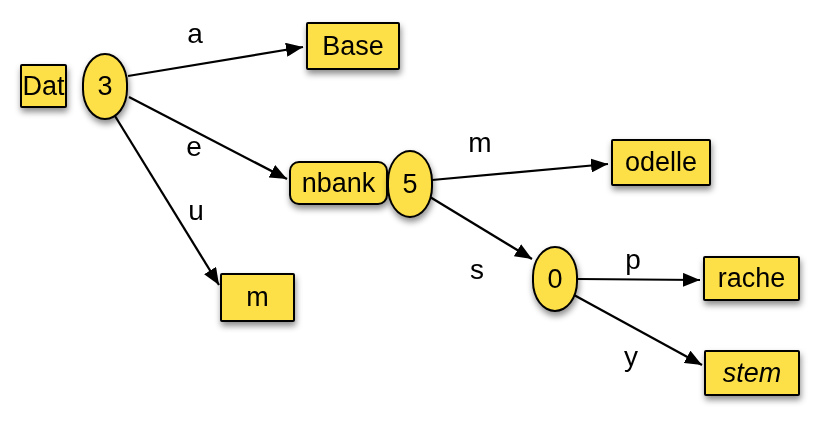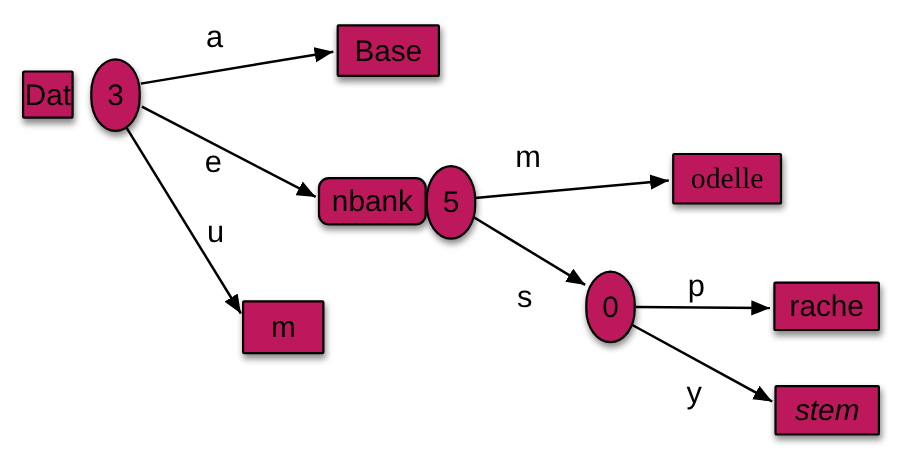--- a/index.html
+++ b/index.html
@@ -10,21 +10,21 @@
     background: #ffffff;
     font-family: "Liberation Sans", sans-serif;
     overflow: hidden;
   }
   .edges-svg { position: absolute; left: 0; top: 0; }
   .node {
     position: absolute;
     display: flex;
     align-items: center;
     justify-content: center;
-    background: #be185d;
+    background: #fde047;
     border: 2.5px solid #000000;
     box-sizing: border-box;
     color: #000000;
     font-size: 27px;
     line-height: 1;
     box-shadow: 1px 4px 6px rgba(0,0,0,0.45);
   }
   .rect { border-radius: 2px; z-index: 1; }
   .oval { border-radius: 50% / 46%; z-index: 2; }
   .edge-label {
@@ -59,21 +59,21 @@
   <div class="node rect" style="left:20px; top:64px; width:47px; height:44px;">Dat</div>
   <div class="node oval" style="left:82px; top:53px; width:46px; height:67px;">3</div>
 
   <div class="node rect" style="left:306px; top:22px; width:94px; height:48px;">Base</div>
 
   <div class="node rect" style="left:289px; top:161px; width:99px; height:44px;border-radius:10px;">nbank</div>
   <div class="node oval" style="left:387px; top:150px; width:46px; height:68px;">5</div>
 
   <div class="node rect" style="left:220px; top:273px; width:75px; height:49px;">m</div>
 
-  <div class="node rect" style="left:611px; top:139px; width:100px; height:47px;font-family:Liberation Serif, serif;">odelle</div>
+  <div class="node rect" style="left:611px; top:139px; width:100px; height:47px;">odelle</div>
 
   <div class="node oval" style="left:532px; top:246px; width:46px; height:66px;">0</div>
 
   <div class="node rect" style="left:703px; top:256px; width:97px; height:45px;text-align:center;">rache</div>
 
   <div class="node rect" style="left:704px; top:350px; width:96px; height:46px;font-style:italic;">stem</div>
 
   <span class="edge-label" style="left:195px; top:34px;">a</span>
   <span class="edge-label" style="left:194px; top:147px;">e</span>
   <span class="edge-label" style="left:196px; top:211px;">u</span>

